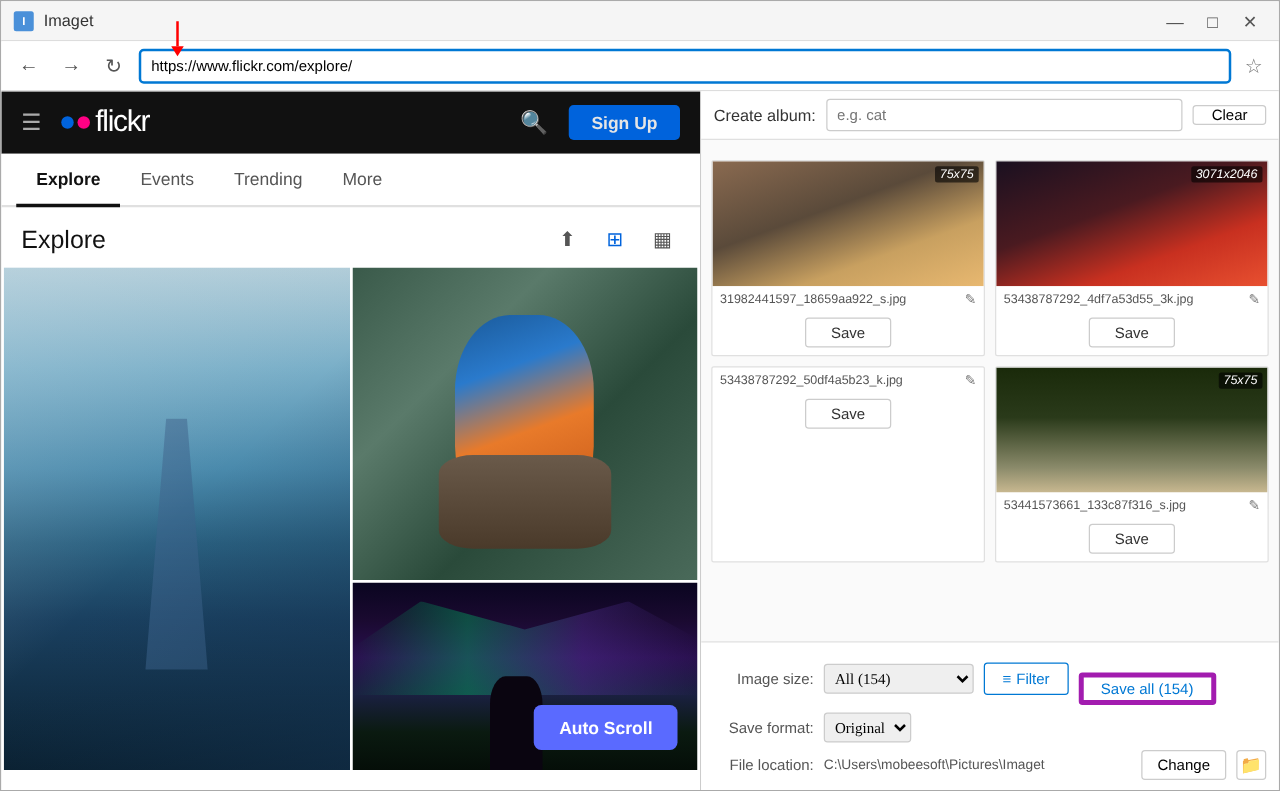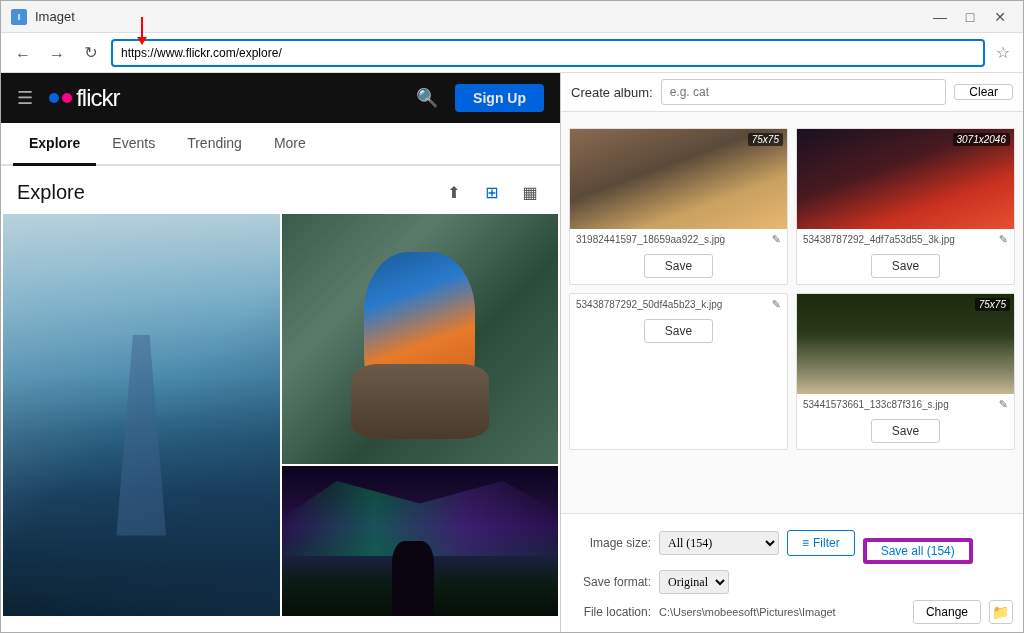--- a/index.html
+++ b/index.html
@@ -178,20 +178,21 @@
             </div>
           </div>
 
           <div style="grid-row:2; grid-column:2; overflow:hidden; cursor:pointer; position:relative;">
             <div style="width:100%;height:100%;background:linear-gradient(180deg,#0a0520 0%,#1a0a30 20%,#2a1050 40%,#1a2040 60%,#0a1a10 80%,#050e08 100%);position:relative;">
 
               <div style="position:absolute;top:10%;left:0;right:0;height:50%;background:linear-gradient(90deg,transparent,rgba(0,180,100,0.4),rgba(100,60,180,0.3),transparent);clip-path:polygon(0 50%,20% 0%,50% 30%,80% 0%,100% 40%,100% 100%,0 100%);"></div>
 
               <div style="position:absolute;bottom:0;left:40%;width:15%;height:50%;background:#0a0510;border-radius:30% 30% 0 0;"></div>
             </div>
+            <button class="auto-scroll-btn">Auto Scroll</button>
           </div>
         </div>
       </div>
     </div>
 
     <div class="right-panel">
 
       <div class="panel-top">
         <label>Create album:</label>
         <input class="album-input" type="text" placeholder="e.g. cat" style="">

